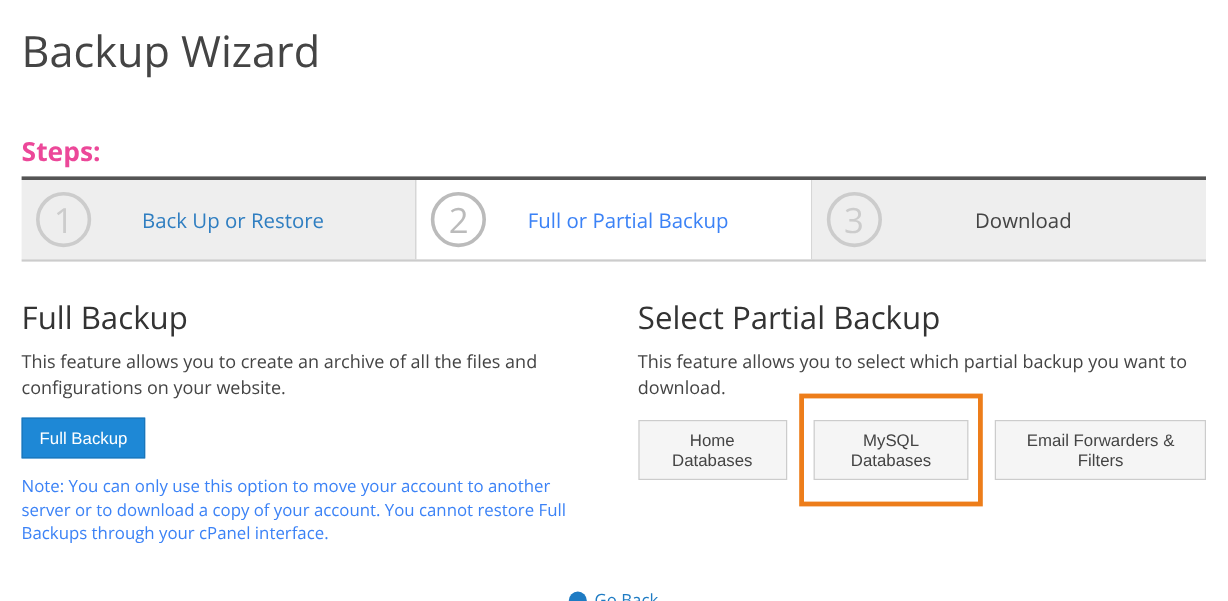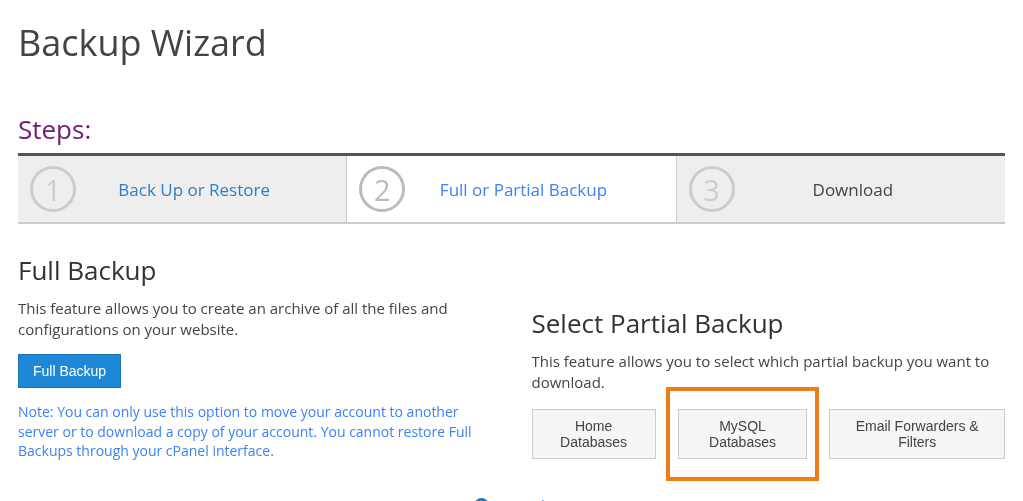--- a/index.html
+++ b/index.html
@@ -12,23 +12,23 @@
       padding: 0 18px;
     }
     h1.page-title {
       font-size: 36px;
       font-weight: 400;
       color: #444;
       margin-top: 18px;
       margin-bottom: 44px;
     }
     h2.steps-label {
-      font-size: 26px;
-      font-weight: 400;
-      color: #701a75;
+      font-size: 22px;
+      font-weight: 700;
+      color: #ec4899;
       margin-bottom: 6px;
     }
     .steps-bar {
       display: flex;
       border-top: 3px solid #555;
       border-bottom: 2px solid #ccc;
     }
     .step {
       flex: 1;
       display: flex;
@@ -68,21 +68,20 @@
       padding-right: 40px;
     }
     .step.completed .step-label { color: #2f7ec1; }
     .step.active .step-label { color: #3b82f6; font-weight: 400; }
     .step.upcoming .step-label { color: #444; }
 
     .columns {
       display: flex;
       gap: 40px;
       margin-top: 28px;
-      align-items: flex-end;
     }
     .col { flex: 1; }
     .col h2.section-title {
       font-size: 26px;
       font-weight: 400;
       color: #333;
       margin-bottom: 10px;
     }
     .col p.desc {
       font-size: 15px;

